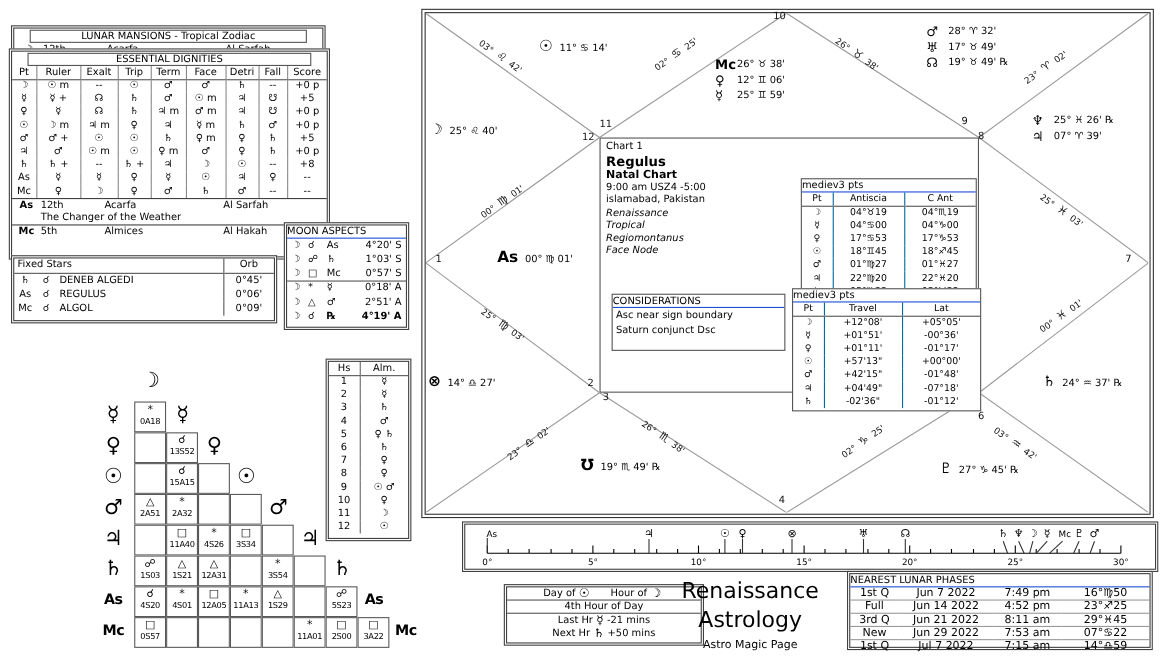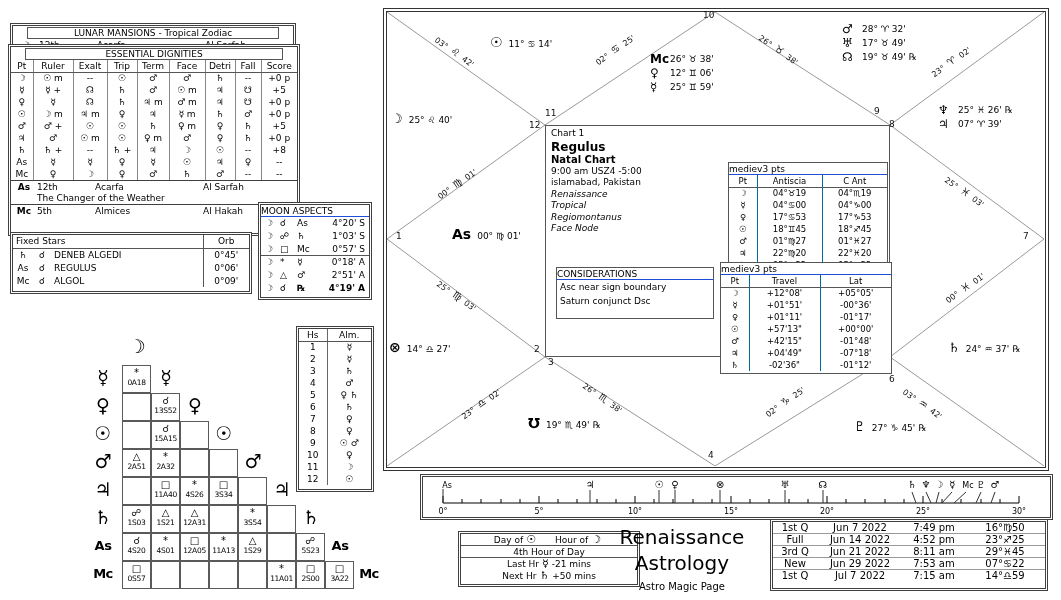--- a/index.html
+++ b/index.html
@@ -728,20 +728,21 @@
     </div>
   </div>
 
   <div style="position:absolute;left:598px;top:524px;width:168px">
     <div class="brand1">Renaissance</div>
     <div class="brand1">Astrology</div>
     <div class="brand3">Astro Magic Page</div>
   </div>
 
   <div class="dbox" style="left:770px;top:519px;width:278px;height:72px">
+    <div class="strip2">NEAREST LUNAR PHASES</div>
     <table class="ph">
       <colgroup>
           <col style="width:44px">
           <col style="width:86px">
           <col style="width:62px">
           <col>
         </colgroup>
       <tbody>
           <tr>
             <td>1st Q</td>

